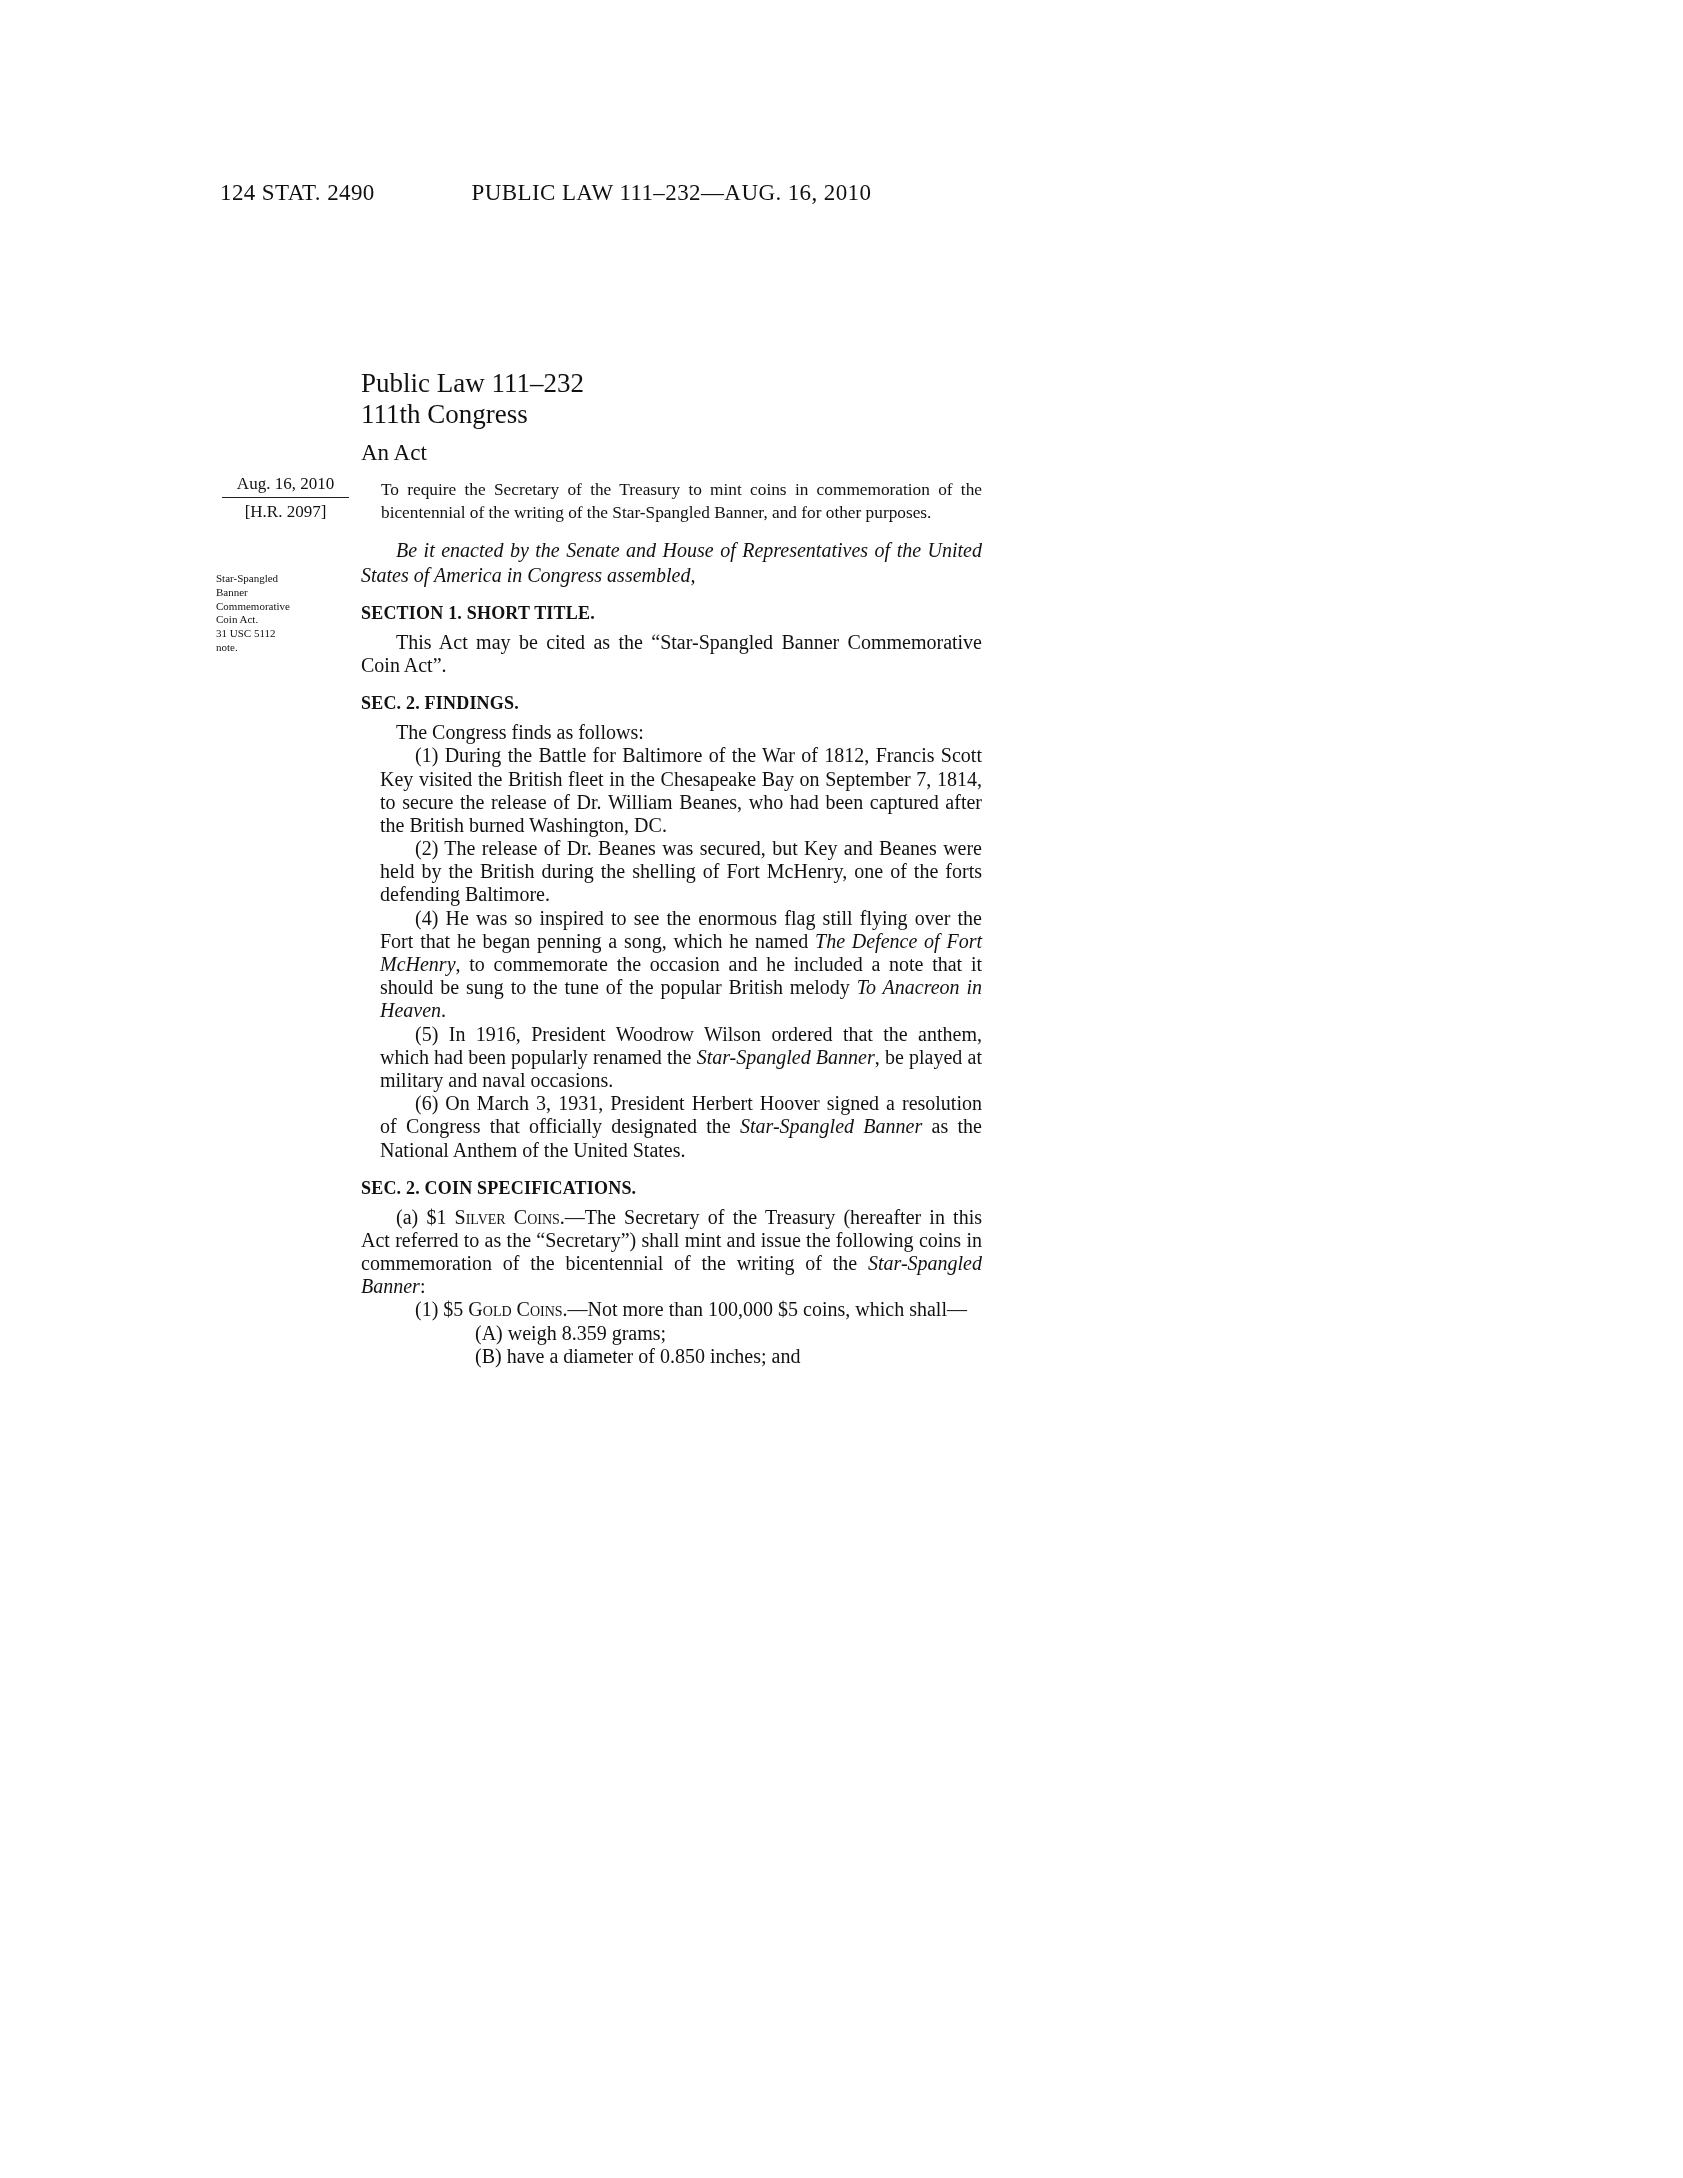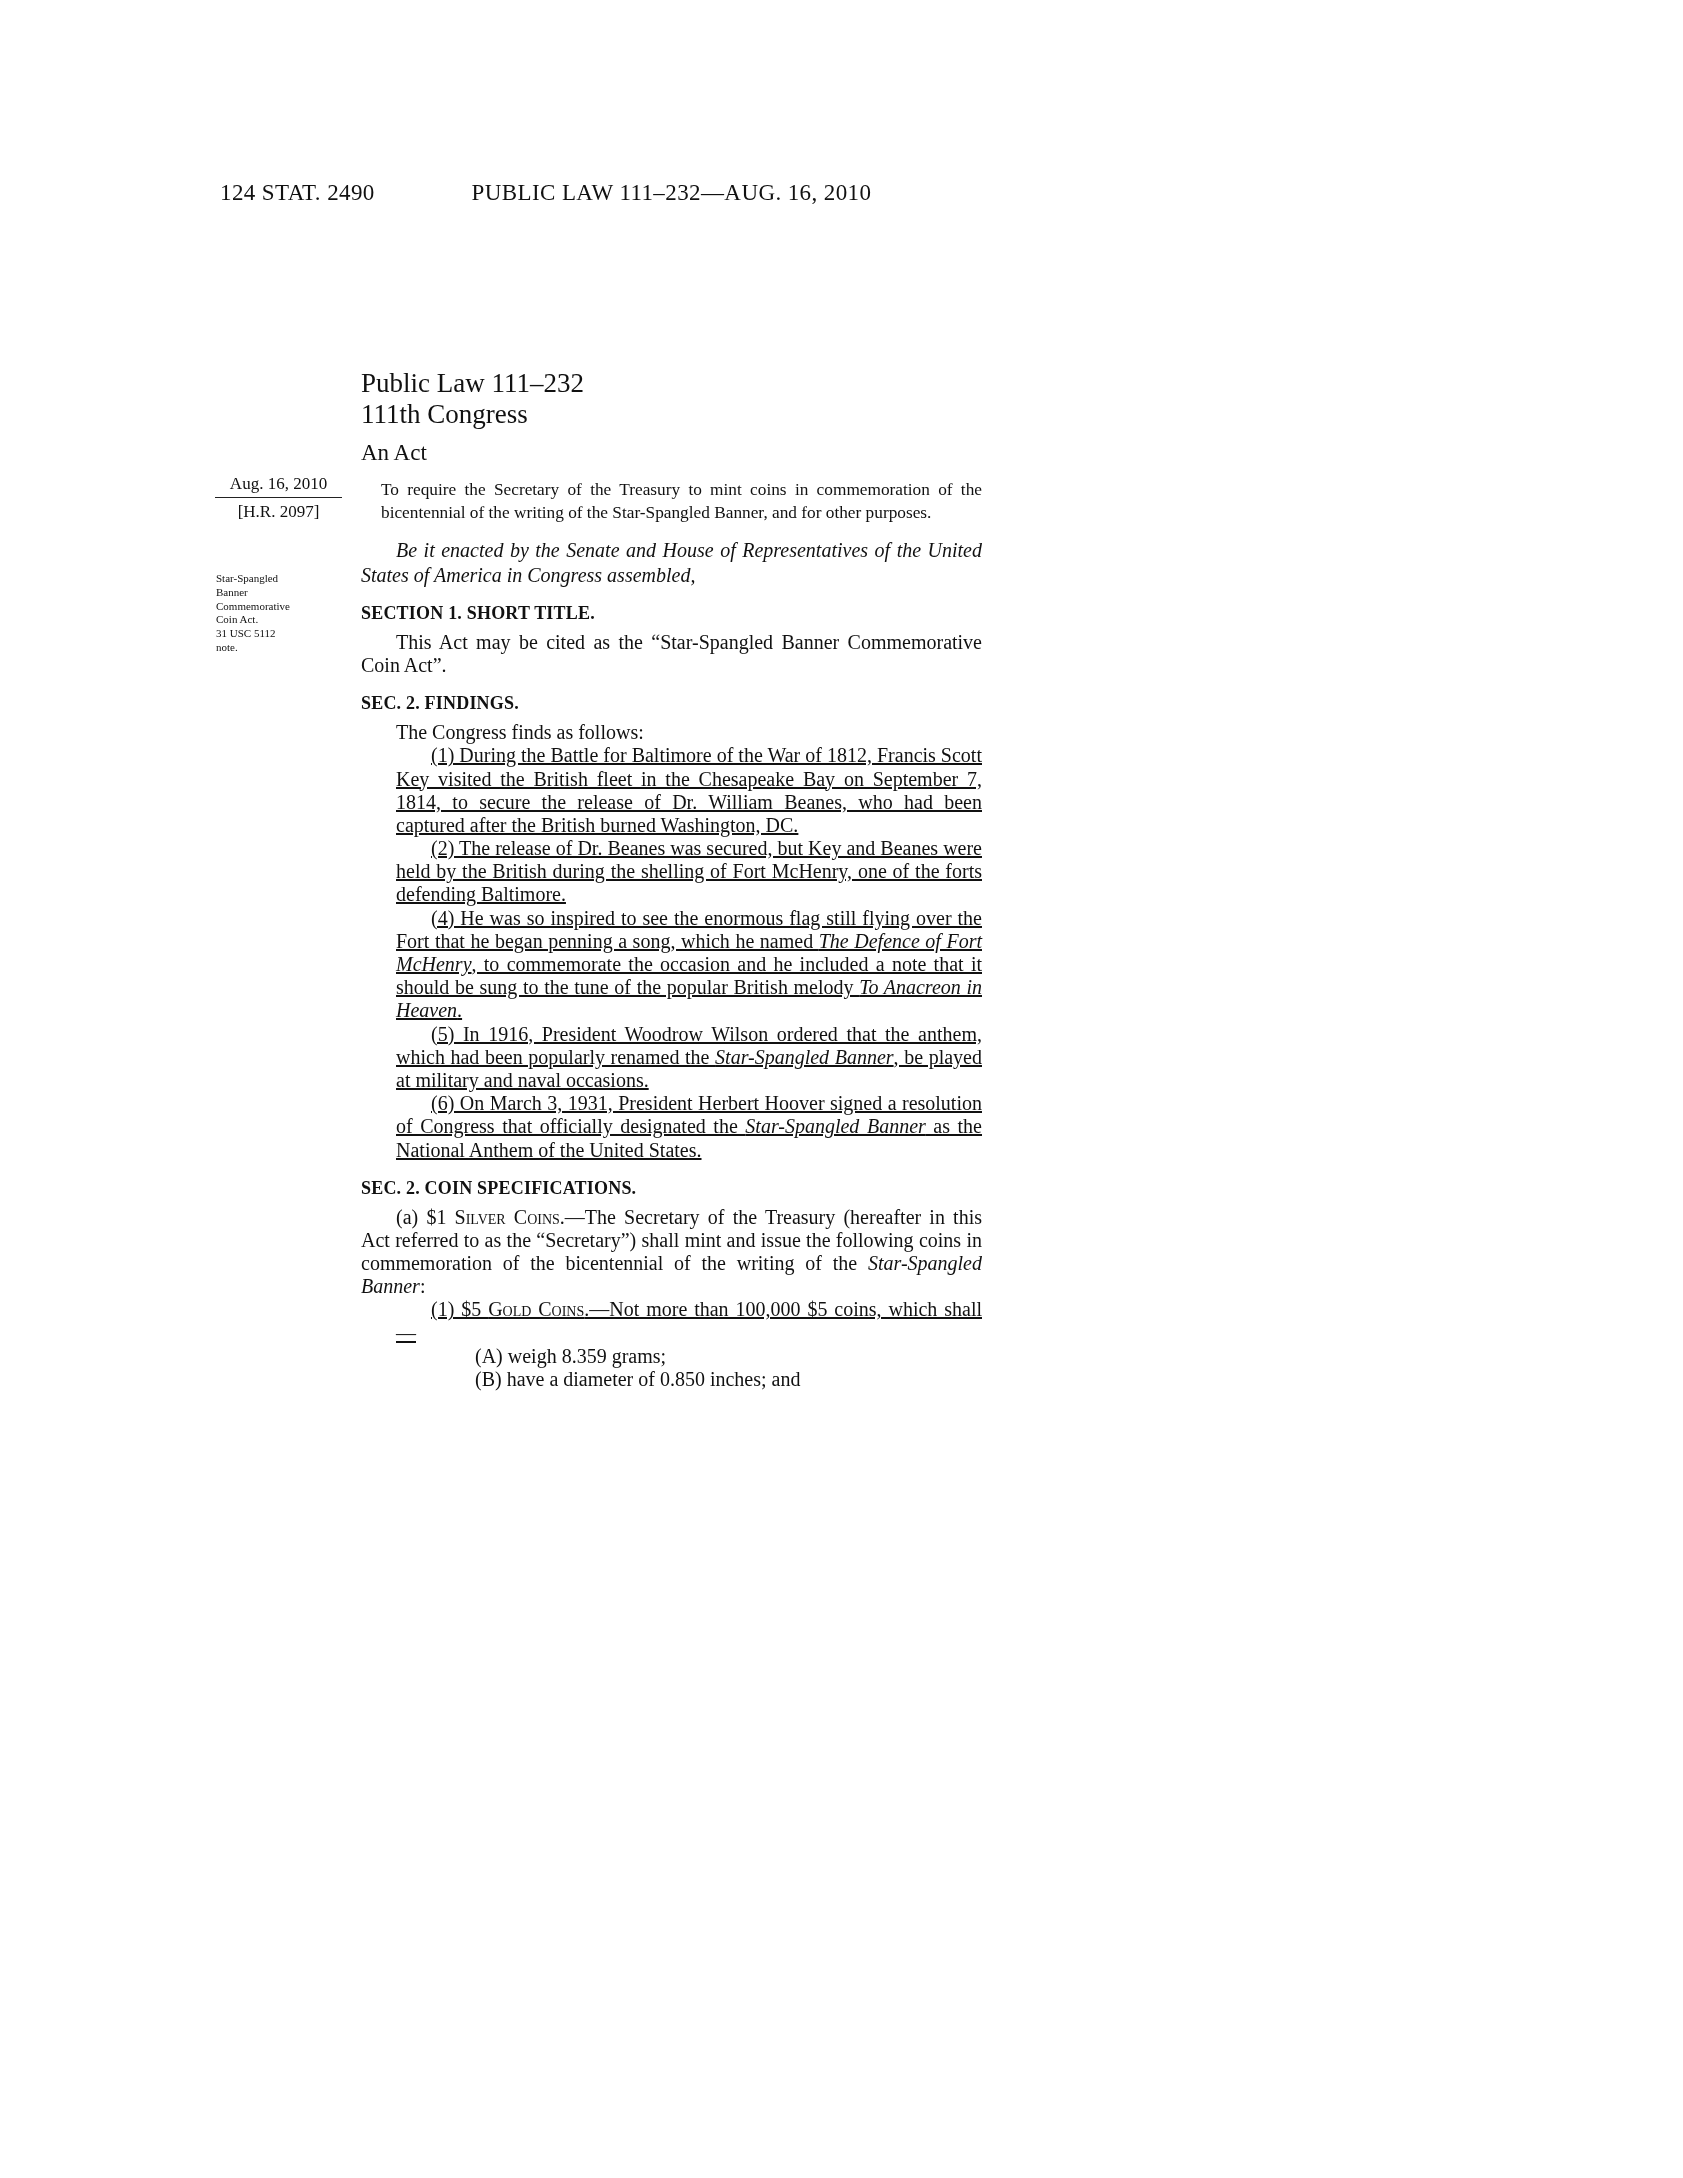--- a/index.html
+++ b/index.html
@@ -39,21 +39,21 @@
     text-align: center;
     font-size: 23px;
     letter-spacing: 0.4px;
     white-space: nowrap;
   }
 
   
   .margin-notes { position: absolute; left: 0; top: 0; }
   .date-block {
     position: absolute;
-    left: 215px;
+    left: 222px;
     top: 473px;
     width: 127px;
     text-align: center;
     font-size: 17px;
     line-height: 1.3;
   }
   .date-block .date-text {
     display: block;
     padding-bottom: 2px;
     border-bottom: 1.5px solid #222;
@@ -106,24 +106,23 @@
     font-size: 18px;
     font-weight: bold;
     letter-spacing: 0.2px;
   }
 
   .para {
     text-indent: 35px;
     text-align: justify;
   }
   .finding {
-    margin-left: 35px;
+    margin-left: 19px;
     text-indent: 35px;
     text-align: justify;
-    text-decoration: underline;
   }
   .sub-item {
     margin-left: 114px;
     text-indent: 0;
     text-align: left;
   }
 
   .it { font-style: italic; }
   .sc { font-variant: small-caps; }
 </style>

